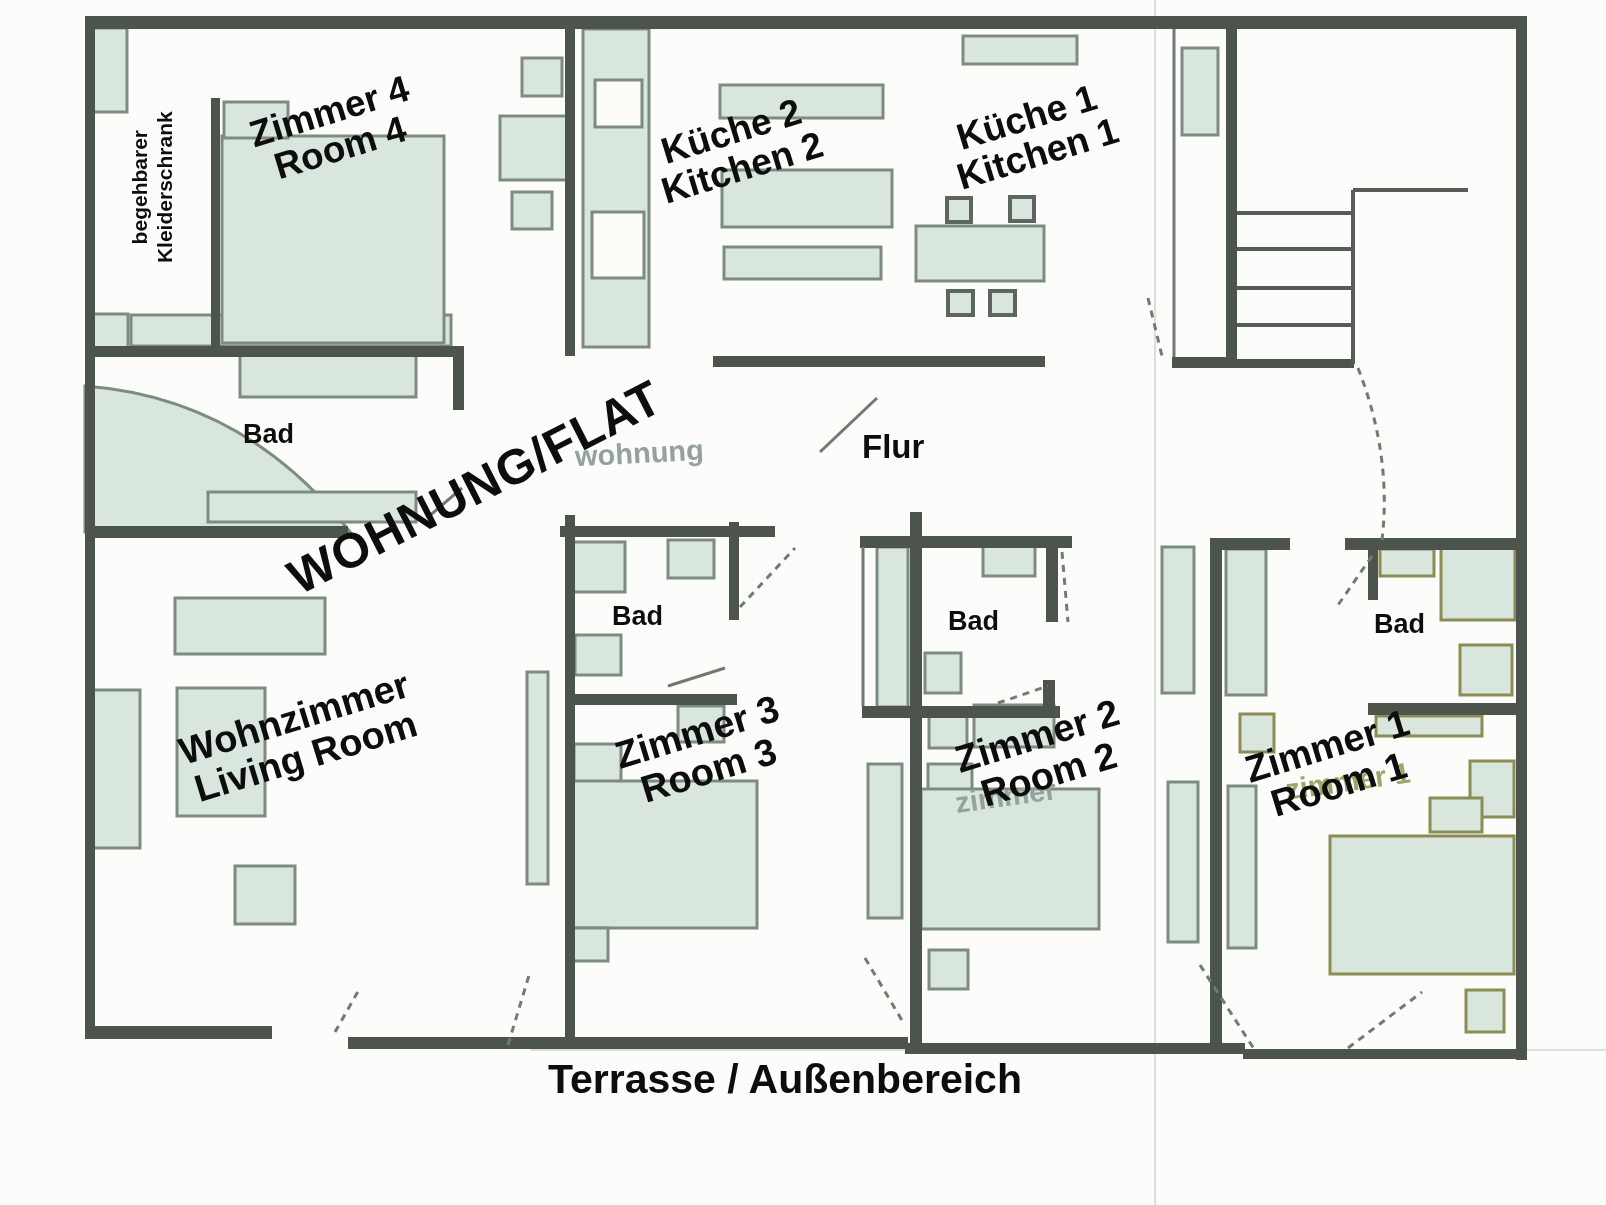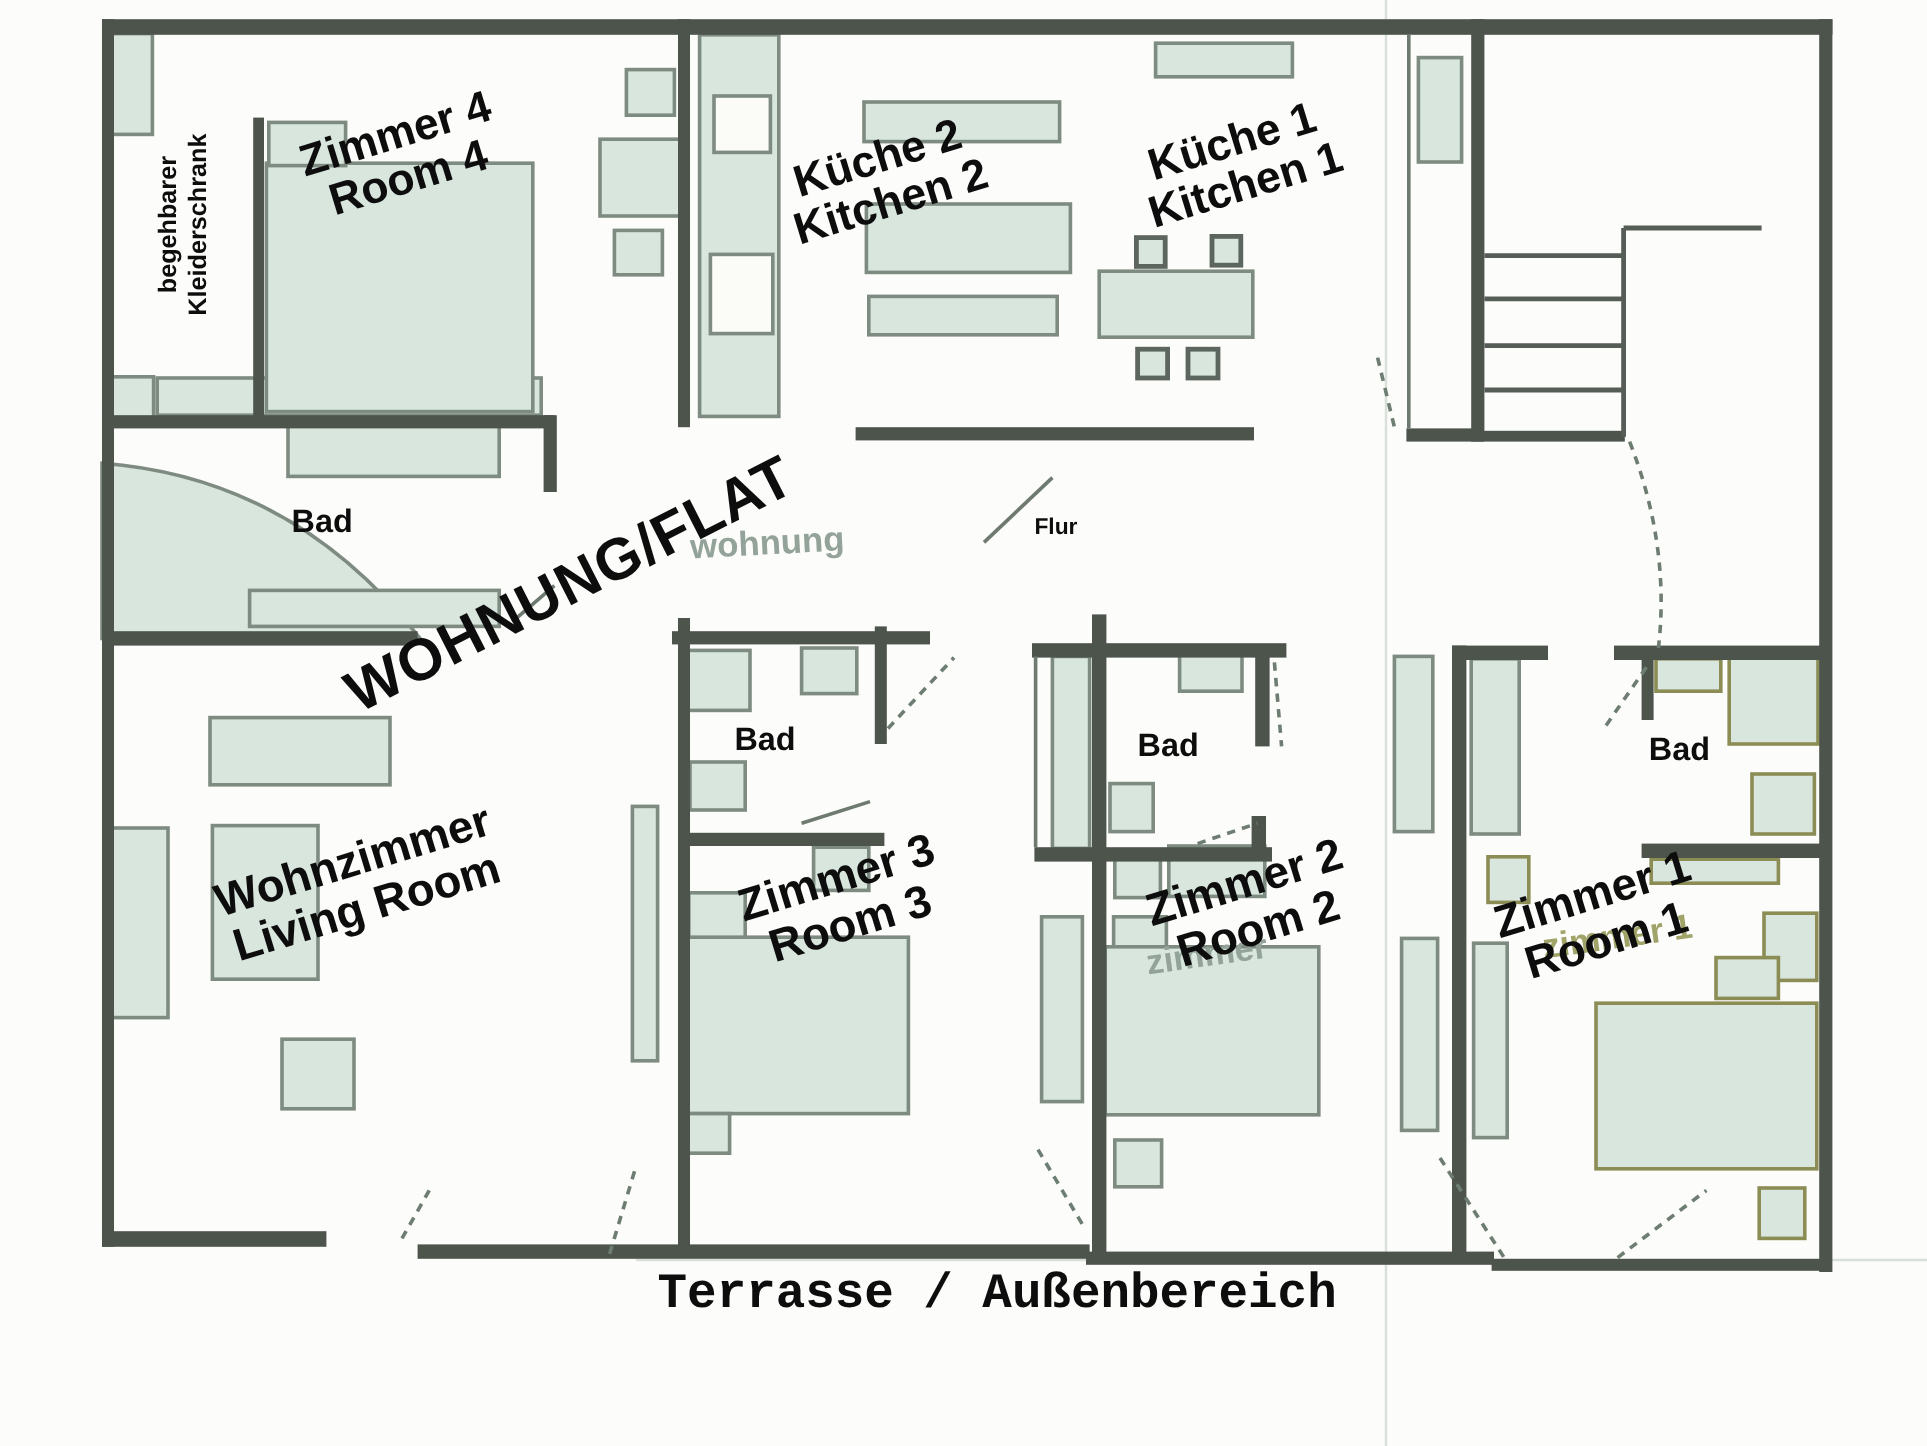--- a/index.html
+++ b/index.html
@@ -172,21 +172,21 @@
     <div>Kitchen 2</div>
   </div>
 
   <div class="rlabel" style="left:905px;top:98px;width:255px;font-size:37px;transform:rotate(-17deg);">
     <div>Küche 1</div>
     <div>Kitchen 1</div>
   </div>
 
   <div class="rlabel" style="left:243px;top:420px;font-size:27px;">Bad</div>
 
-  <div class="rlabel" style="left:862px;top:430px;font-size:19px;">Flur</div>
+  <div class="rlabel" style="left:862px;top:430px;font-size:33px;">Flur</div>
 
   <div class="rlabel" style="left:240px;top:462px;width:470px;font-size:49px;letter-spacing:1px;transform:rotate(-27deg);">WOHNUNG/FLAT</div>
 
   <div class="rlabel" style="left:612px;top:602px;font-size:27px;">Bad</div>
 
   <div class="rlabel" style="left:948px;top:607px;font-size:27px;">Bad</div>
 
   <div class="rlabel" style="left:1374px;top:610px;font-size:27px;">Bad</div>
 
   <div class="rlabel" style="left:135px;top:698px;width:330px;font-size:38px;transform:rotate(-17deg);">
@@ -202,16 +202,16 @@
   <div class="rlabel" style="left:898px;top:716px;width:290px;font-size:38px;transform:rotate(-17deg);">
     <div>Zimmer 2</div>
     <div>Room 2</div>
   </div>
 
   <div class="rlabel" style="left:1188px;top:726px;width:290px;font-size:38px;transform:rotate(-17deg);">
     <div>Zimmer 1</div>
     <div>Room 1</div>
   </div>
 
-  <div class="rlabel" style="left:548px;top:1056px;font-size:41px;text-align:left;line-height:1.17;font-family:Liberation Mono, monospace;">
+  <div class="rlabel" style="left:548px;top:1056px;font-size:41px;text-align:left;line-height:1.17;">
     <div>Terrasse / Außenbereich</div>
   </div>
 </div>
 
 </body></html>

